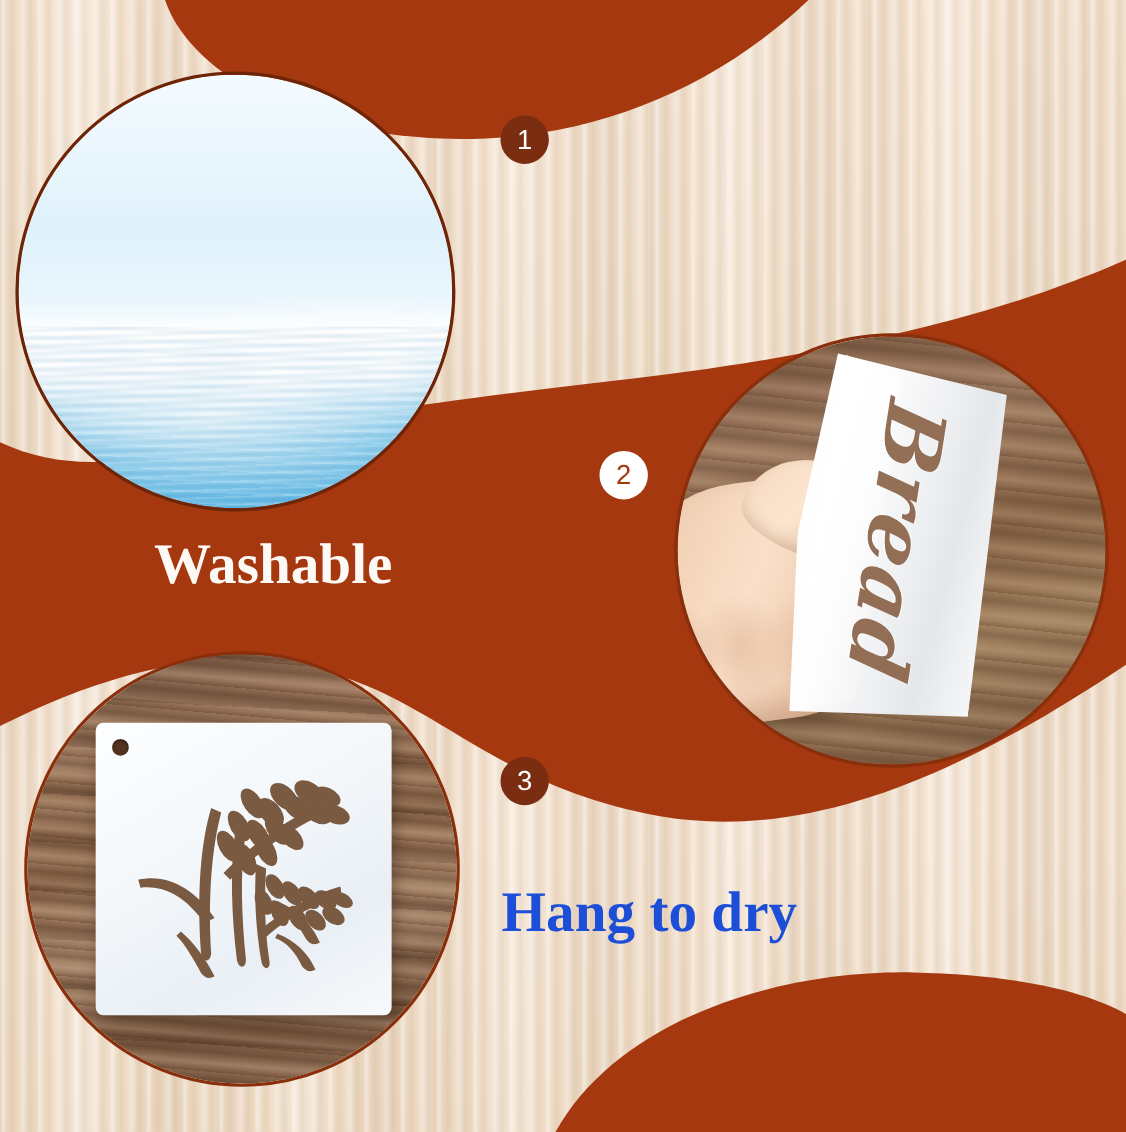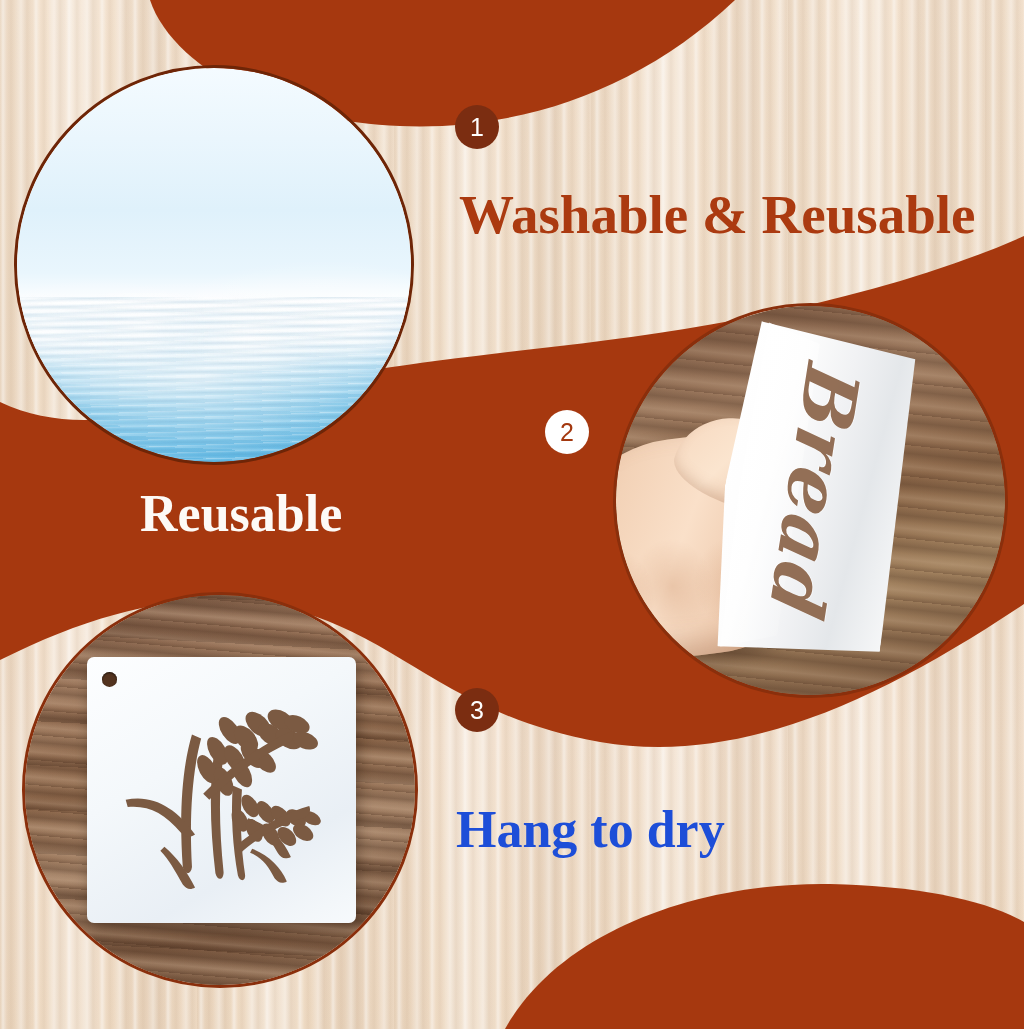--- a/index.html
+++ b/index.html
@@ -370,19 +370,18 @@
       </div>
     </div>
   </div>
 
   <div class="badge dark" id="badge-1">1</div>
 
   <div class="badge light" id="badge-2">2</div>
 
   <div class="badge dark" id="badge-3">3</div>
 
-  <div class="heading" id="heading-1">Washable &amp; Reusable</div>
-
-  <div class="heading" id="heading-2">Reusable</div>
+
+  <div class="heading" id="heading-2">Washable</div>
 
   <div class="heading" id="heading-3">Hang to dry</div>
 
 </div>
 
 </body></html>

